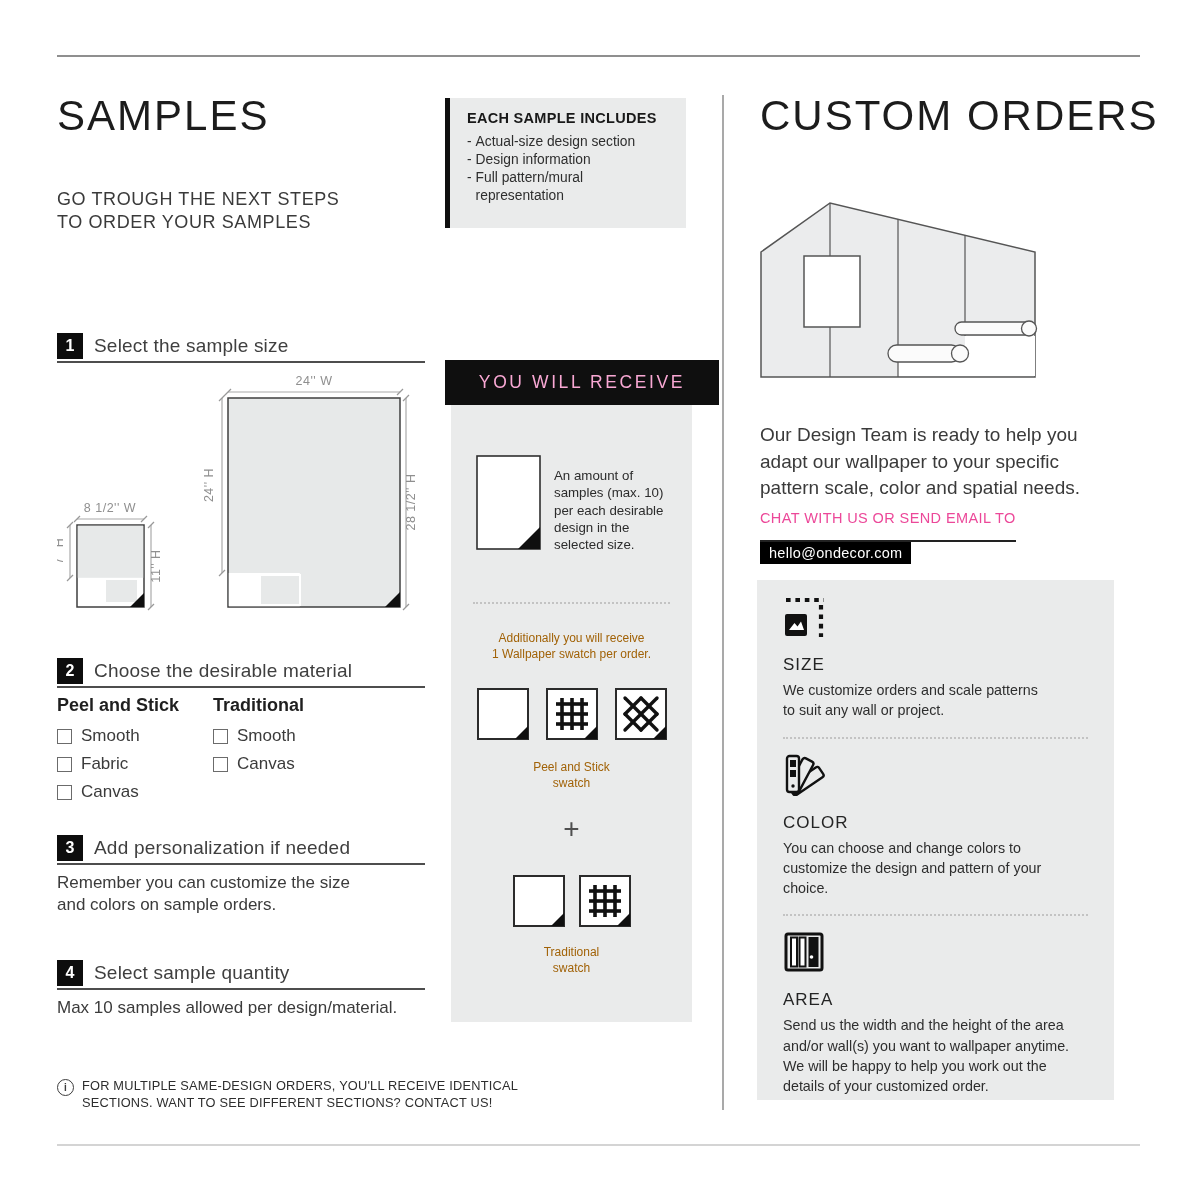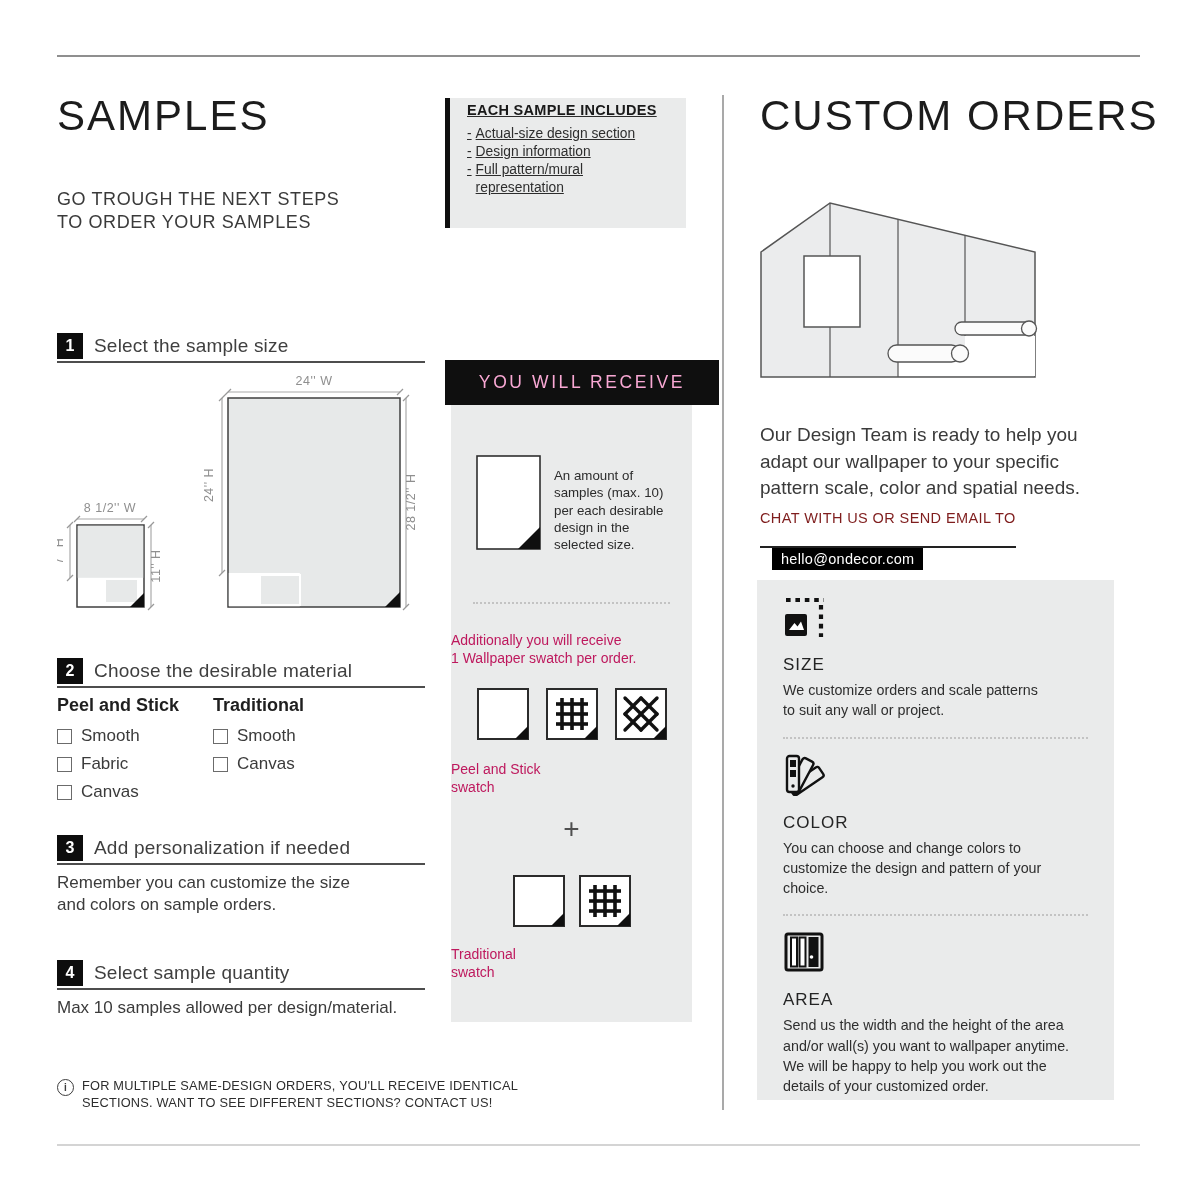--- a/index.html
+++ b/index.html
@@ -29,39 +29,39 @@
   .opt-label{font-size:17px;color:#3b3b3b;}
 
   
   .footnote{display:flex;gap:8px;align-items:flex-start;width:540px;}
   .info-circ{width:15px;height:15px;border:1.4px solid #3c3c3c;border-radius:50%;font-size:10px;font-weight:700;
              display:flex;align-items:center;justify-content:center;color:#3c3c3c;flex:0 0 auto;margin-top:1px;}
   .footnote-text{font-size:12.8px;letter-spacing:.2px;color:#2e2e2e;line-height:1.32;white-space:pre-line;}
 
   
   .includes-box{width:241px;min-height:130px;background:#eaebeb;border-left:5px solid #0f0f0f;
-                box-sizing:border-box;padding:4px 14px 14px 17px;text-decoration:underline;}
+                box-sizing:border-box;padding:12px 14px 14px 17px;}
   .includes-title{font-size:14.5px;font-weight:700;letter-spacing:.3px;color:#191919;margin-bottom:7px;}
   .includes-item{display:flex;gap:4px;font-size:13.8px;color:#2e2e2e;line-height:1.3;}
   .includes-item .txt{white-space:pre-line;}
 
   .receive-header{width:274px;height:45px;background:#0f0f0f;color:#f9a8d4;font-size:17.5px;letter-spacing:2.6px;
                   display:flex;align-items:center;justify-content:center;white-space:nowrap;}
   .receive-panel{width:241px;height:617px;background:#eaebeb;position:absolute;}
   .sheet-row{position:absolute;left:25px;top:50px;display:flex;}
   .sheet-text{margin-left:13px;margin-top:12px;width:128px;font-size:13.3px;line-height:1.3;color:#2c2c2c;white-space:pre-line;}
   .dotted{border-top:2px dotted #c3c3c3;}
-  .center-text{position:absolute;left:0;width:100%;font-size:14px;color:#be185d;line-height:1.32;white-space:pre-line;}
+  .center-text{position:absolute;left:0;width:100%;text-align:center;font-size:12px;color:#a16207;line-height:1.32;white-space:pre-line;}
   .swatch-row{position:absolute;left:0;width:100%;display:flex;justify-content:center;gap:17px;}
   .plus-sign{position:absolute;left:0;width:100%;text-align:center;font-size:28px;font-weight:300;color:#4f4f4f;}
 
   
   .intro-right{font-size:19px;color:#3a3a3a;line-height:1.4;white-space:pre-line;}
-  .contact-label{font-size:14.5px;letter-spacing:.4px;color:#7f1d1d;border-bottom:2px solid #222;
-                 display:inline-block;padding-bottom:20px;white-space:nowrap;}
+  .contact-label{font-size:14.5px;letter-spacing:.4px;color:#ec4899;border-bottom:2px solid #222;
+                 display:inline-block;padding-bottom:14px;white-space:nowrap;}
   .email-badge{display:inline-block;background:#000;color:#fff;font-size:14.5px;letter-spacing:.3px;padding:3px 9px;}
   .features-panel{width:357px;height:520px;background:#eaebeb;box-sizing:border-box;padding:16px 26px 20px 26px;}
   .feat-title{font-size:17px;letter-spacing:1px;color:#242424;margin-top:13px;}
   .feat-body{font-size:14.3px;color:#2e2e2e;line-height:1.42;margin-top:5px;white-space:pre-line;}
   .feat-div{border-top:2px dotted #c3c3c3;margin:16px 0 15px 0;}
 
   svg text{font-family:"Liberation Sans", sans-serif;}
   .dim-label{fill:#8f8f8f;font-size:12.5px;letter-spacing:.5px;}
 </style>
 </head>
@@ -297,21 +297,21 @@
       <circle cx="272" cy="135.5" r="7.5" fill="#fbfbfb" stroke="#555555" stroke-width="1.3"></circle>
     </g>
   </svg>
 
   <div class="abs intro-right" style="left:760px;top:406px;width:380px;margin-top:16px;">Our Design Team is ready to help you
 adapt our wallpaper to your specific
 pattern scale, color and spatial needs.</div>
 
   <div class="abs" style="left:760px;top:509px;">
     <div class="contact-label">CHAT WITH US OR SEND EMAIL TO</div>
-    <div style="margin-top:0;margin-left:12px;">
+    <div style="margin-top:0;">
       <span class="email-badge">hello@ondecor.com</span>
     </div>
   </div>
 
   <div class="abs features-panel" style="left:757px;top:580px;">
 
     
     <svg width="42" height="42" viewBox="0 0 42 42">
       <g stroke="#111111" stroke-width="4.2" stroke-dasharray="4.6 4.8">
         <line x1="3" y1="4" x2="41" y2="4"></line>

